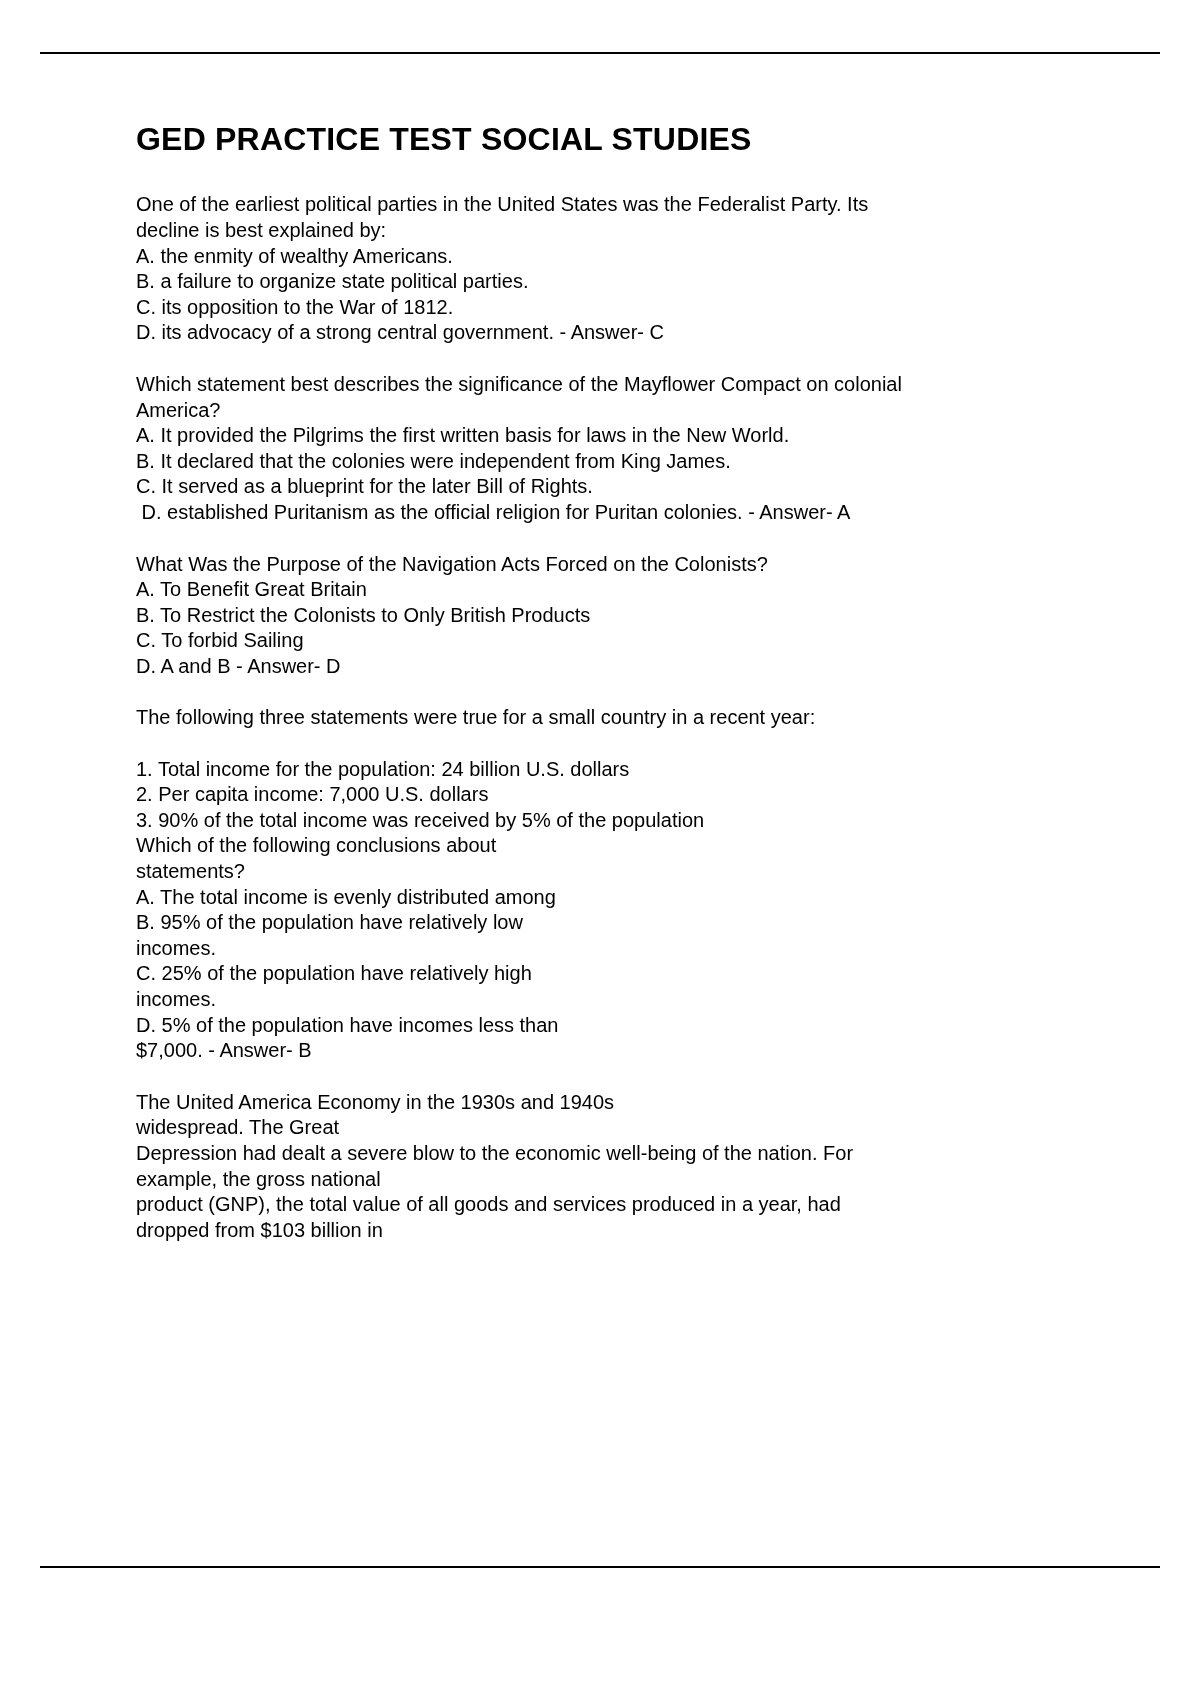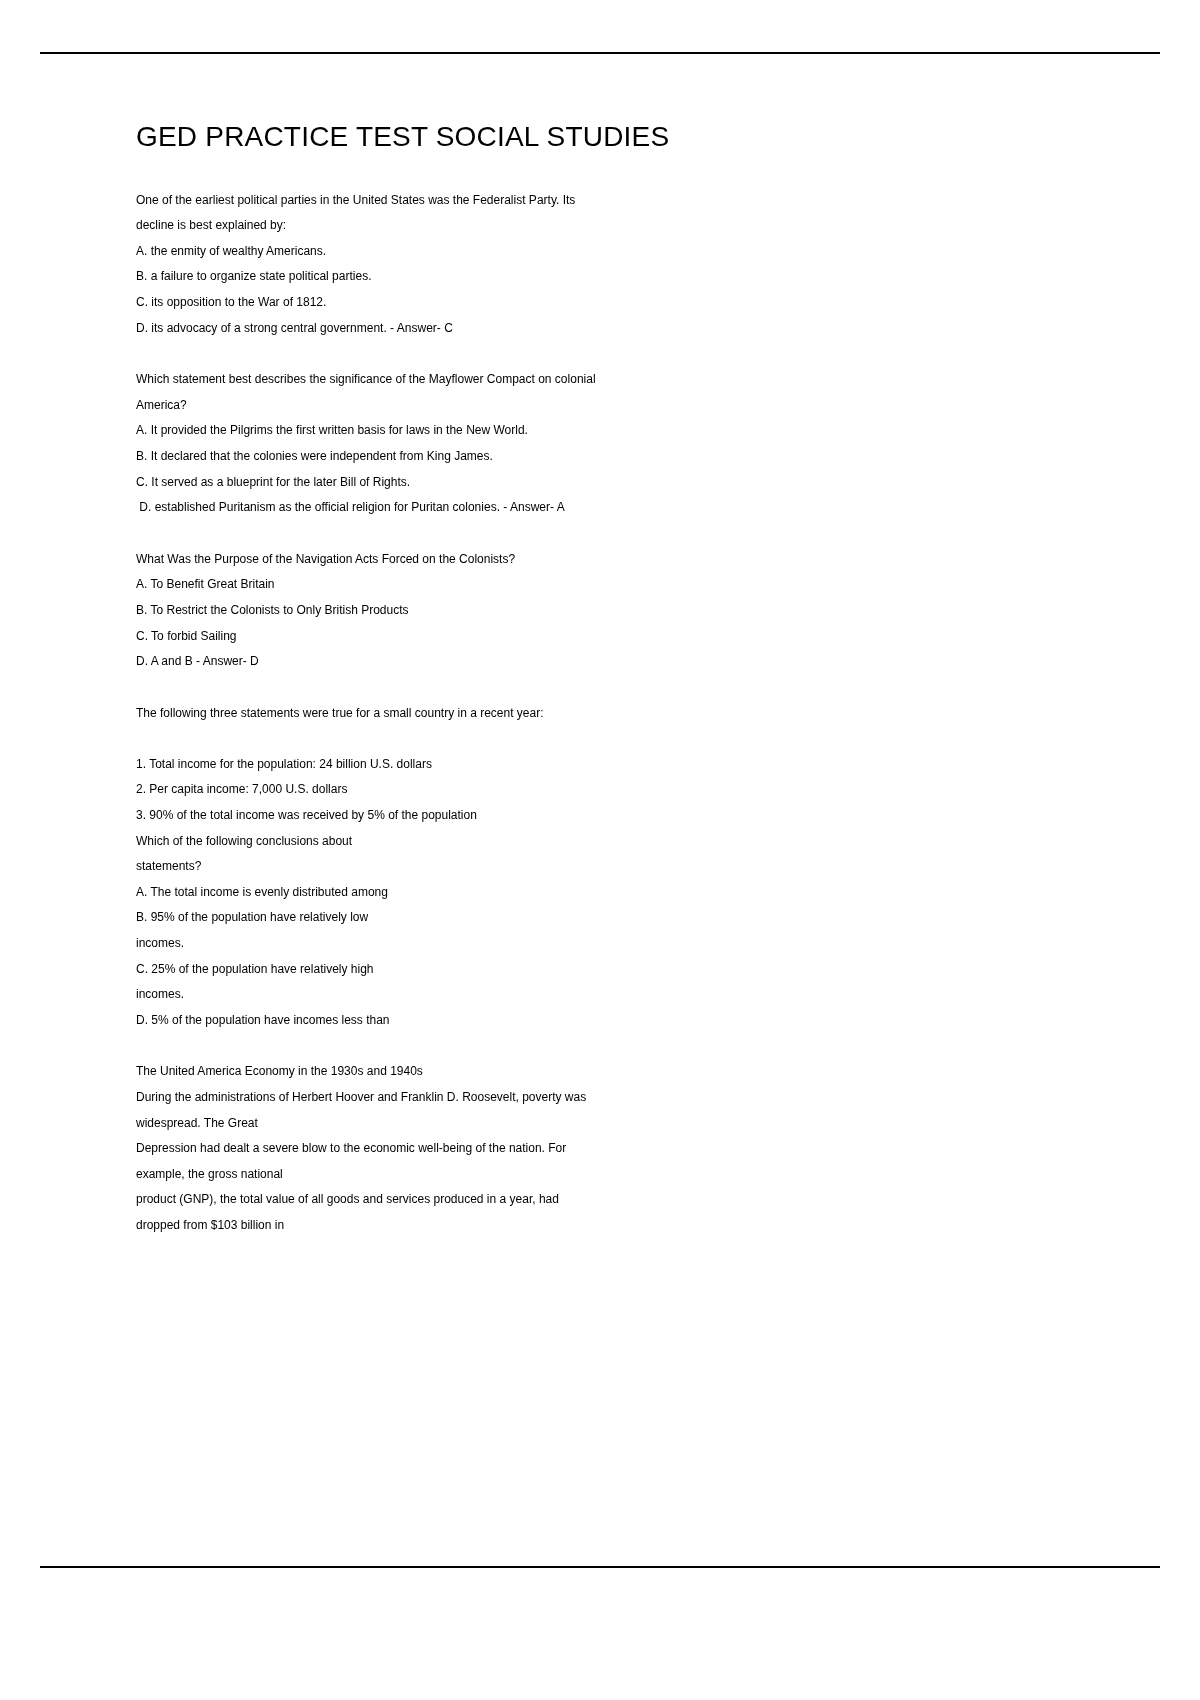--- a/index.html
+++ b/index.html
@@ -33,35 +33,35 @@
   .rule-bottom { top: 1566px; }
 
   .content {
     position: absolute;
     left: 136px;
     top: 120px;
     width: 900px;
   }
 
   .doc-title {
-    font-size: 28px;
-    font-weight: 400;
+    font-size: 32px;
+    font-weight: 700;
     letter-spacing: 0.2px;
     line-height: 1.2;
     margin: 0 0 34px 0;
     white-space: pre;
   }
 
   .block {
     margin: 0 0 26px 0;
   }
   .block:last-child { margin-bottom: 0; }
 
   .line {
-    font-size: 12px;
+    font-size: 20px;
     line-height: 25.6px;
     white-space: pre-wrap;
     margin: 0;
   }
   .spacer-line {
     height: 25.6px;
   }
 </style>
 </head>
 <body>
@@ -104,24 +104,24 @@
           <p class="line">2. Per capita income: 7,000 U.S. dollars</p>
           <p class="line">3. 90% of the total income was received by 5% of the population</p>
           <p class="line">Which of the following conclusions about</p>
           <p class="line">statements?</p>
           <p class="line">A. The total income is evenly distributed among</p>
           <p class="line">B. 95% of the population have relatively low</p>
           <p class="line">incomes.</p>
           <p class="line">C. 25% of the population have relatively high</p>
           <p class="line">incomes.</p>
           <p class="line">D. 5% of the population have incomes less than</p>
+          <p class="line">$7,000. - Answer- B</p>
         </div>
         <div class="block">
           <p class="line">The United America Economy in the 1930s and 1940s</p>
-          <p class="line">During the administrations of Herbert Hoover and Franklin D. Roosevelt, poverty was</p>
           <p class="line">widespread. The Great</p>
           <p class="line">Depression had dealt a severe blow to the economic well-being of the nation. For</p>
           <p class="line">example, the gross national</p>
           <p class="line">product (GNP), the total value of all goods and services produced in a year, had</p>
           <p class="line">dropped from $103 billion in</p>
         </div>
       </div>
   </div>
 
   <div class="rule rule-bottom"></div>

